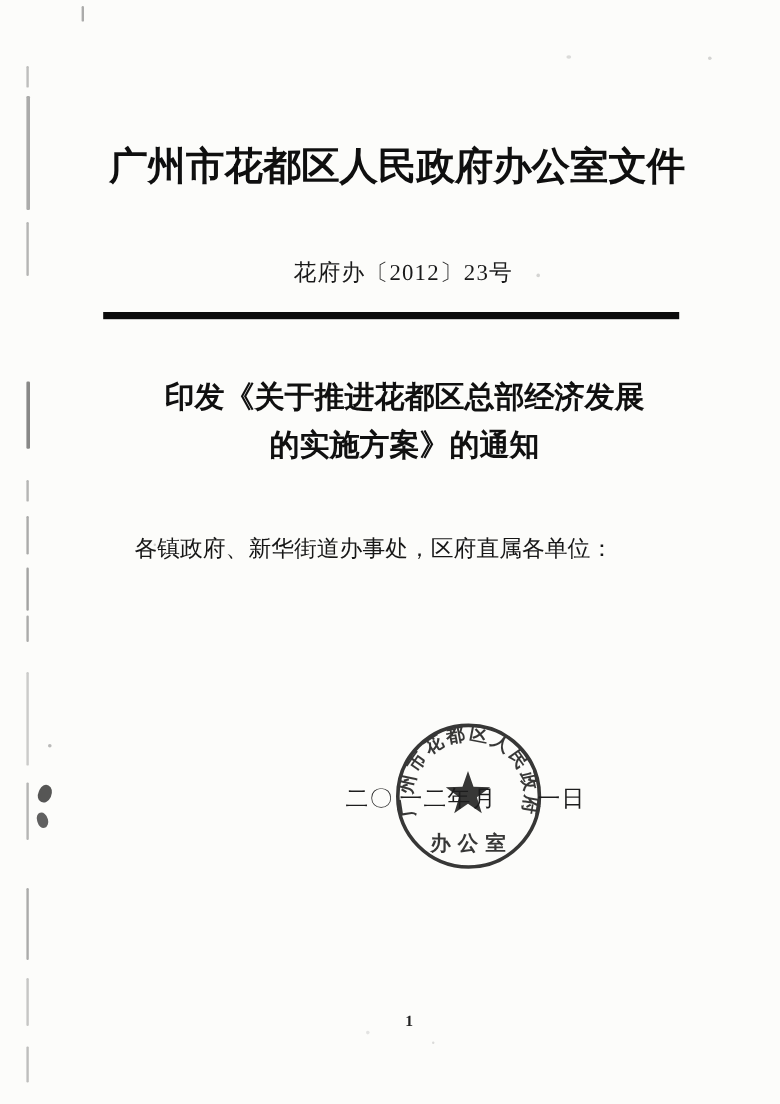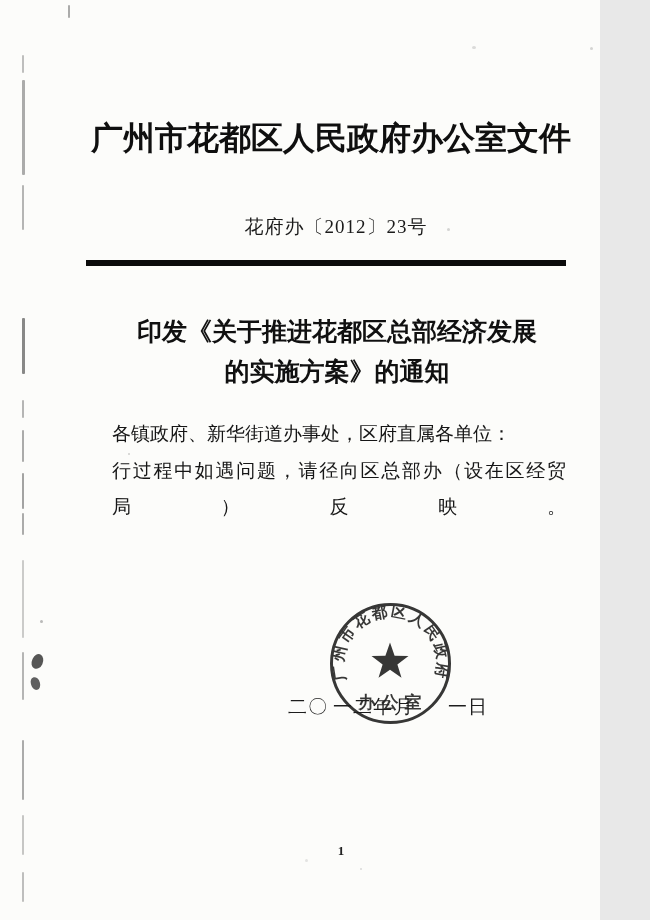--- a/index.html
+++ b/index.html
@@ -1,43 +1,43 @@
 <!DOCTYPE html>
 <html><head>
 <meta charset="utf-8">
 <style>
   * { margin:0; padding:0; box-sizing:border-box; }
   html,body { width:650px; height:920px; }
   body { background:#e8e8e8; font-family:"Liberation Serif", serif; }
   .page {
-    position:relative; width:600px; height:920px; overflow:hidden;
+    position:relative; width:650px; height:920px; overflow:hidden;
     background:#fcfcfa; color:#141414;
   }
   .abs { position:absolute; }
   .center { left:0; width:650px; text-align:center; }
   .org-title {
     top:117px; left:6px; font-size:32px; font-weight:bold;
     letter-spacing:0px; color:#0f0f0f;
   }
   .doc-number {
     top:214px; left:11px; font-size:19px; letter-spacing:1px; color:#1a1a1a;
   }
   .rule { top:260px; left:86px; width:480px; height:6px; background:#0b0b0b; }
   .notice-title {
     top:312px; left:12px; width:650px; text-align:center;
     font-size:25px; font-weight:bold; line-height:40px; color:#101010;
   }
   .body-block {
     top:416px; left:112px; width:454px;
     font-size:19px; line-height:36.5px; color:#161616;
   }
-  .body-line { text-align:justify; text-align-last:justify; }
+  .body-line { text-align:justify; text-align-last:justify;margin-top:24px; }
   .body-line.first { text-align:left; text-align-last:left; }
   .body-line.indent { text-indent:38px; }
-  .date-seg { top:653px; font-size:19px; color:#1d1d1d; letter-spacing:1px;margin-top:41px; }
+  .date-seg { top:653px; font-size:19px; color:#1d1d1d; letter-spacing:1px; }
   .seal-svg { top:600px; left:327px; width:128px; height:128px; opacity:0.88; }
   .page-number { top:843px; left:16px; font-size:13px; font-weight:bold; color:#222; }
   .streak { position:absolute; background:#4a4a4a; border-radius:1px; }
   .blob { position:absolute; background:#2c2c2c; border-radius:45% 55% 50% 50%; }
   .speck { position:absolute; background:#777; border-radius:50%; }
 </style>
 </head>
 <body>
 
 <div class="page">
@@ -74,21 +74,20 @@
 
   <div class="abs rule"></div>
 
   <div class="abs notice-title">
     <div>印发《关于推进花都区总部经济发展</div>
     <div>的实施方案》的通知</div>
   </div>
 
   <div class="abs body-block">
     <div class="body-line first">各镇政府、新华街道办事处，区府直属各单位：</div>
-    <div class="body-line">行过程中如遇问题，请径向区总部办（设在区经贸局）反映。</div>
   </div>
 
   <div>
     <span class="abs date-seg" style="left:288px;">二〇</span>
     <span class="abs date-seg" style="left:333px;">一二年</span>
     <span class="abs date-seg" style="left:394px;">月</span>
     <span class="abs date-seg" style="left:448px;">一日</span>
   </div>
 
   <svg class="abs seal-svg" viewBox="0 0 128 128" xmlns="http://www.w3.org/2000/svg">

